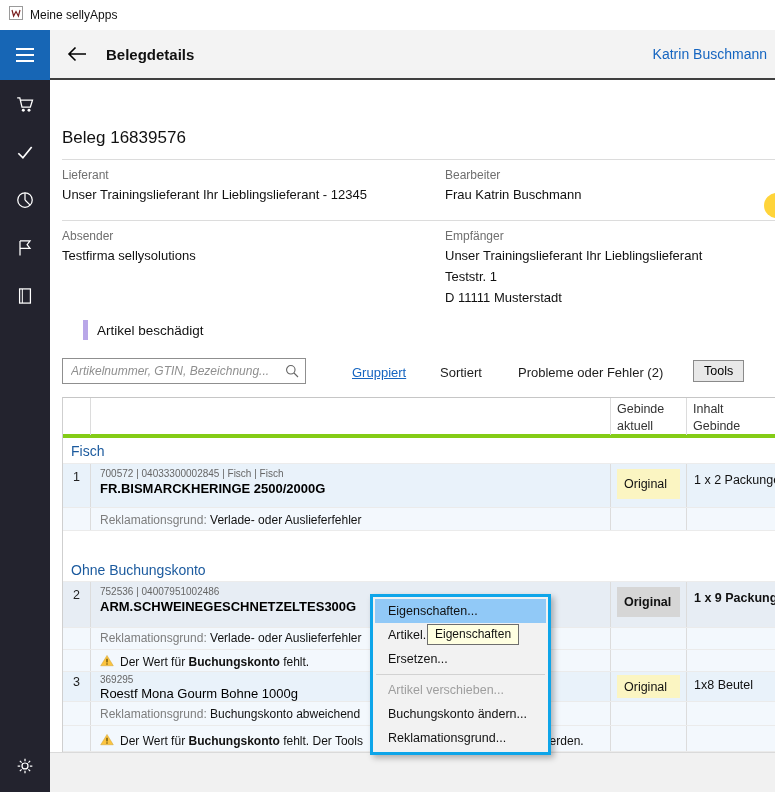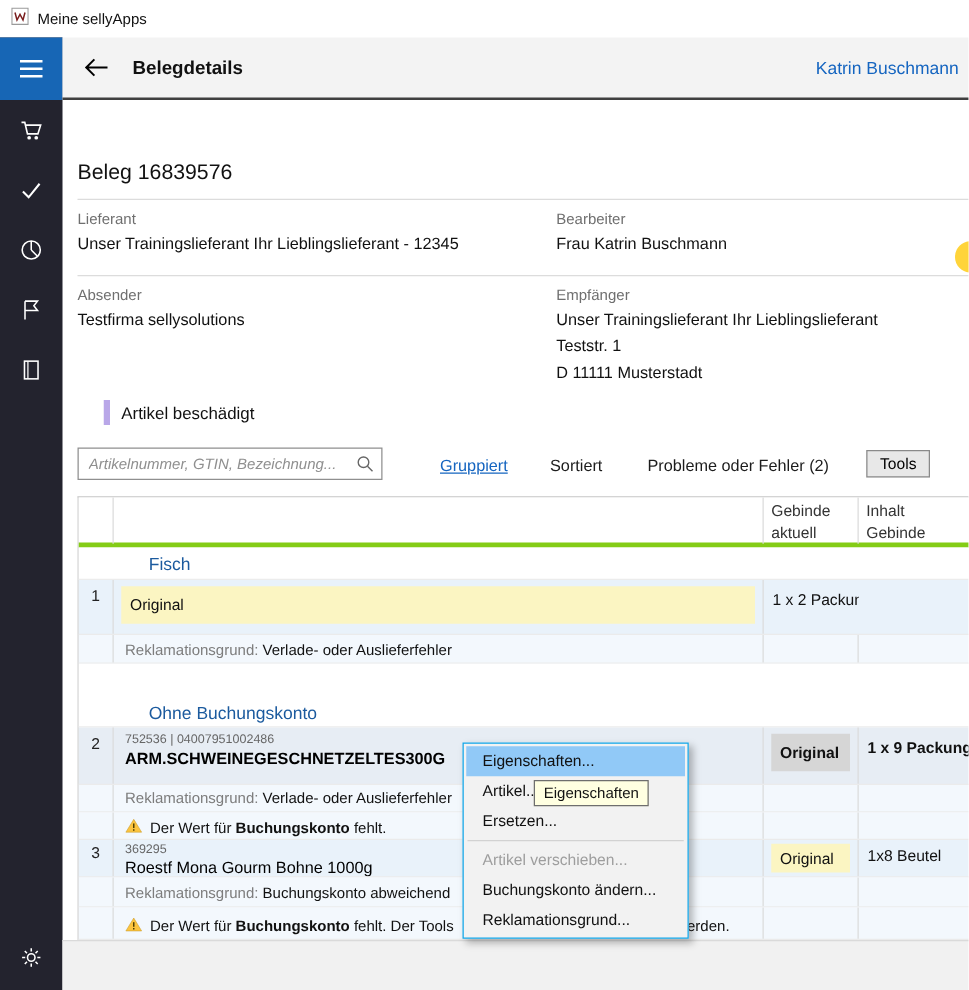--- a/index.html
+++ b/index.html
@@ -42,21 +42,21 @@
 
   .table{position:absolute;left:62px;top:397px;width:713px;border-left:1px solid #cfcfcf;border-top:1px solid #c6c6c6;background:#fff;}
   .trow{display:grid;grid-template-columns:28px 520px 76px 1fr;}
   .c-num,.c-art,.c-geb{border-right:1px solid #dcdcdc;}
   .c-num{display:flex;justify-content:center;padding-top:6px;font-size:12.5px;color:#222;}
   .c-art{padding-left:9px;overflow:hidden;}
   .c-inh{padding:9px 0 0 7px;font-size:12.5px;color:#111;white-space:nowrap;overflow:hidden;}
   .thead{height:40px;border-bottom:4px solid #84cc16;background:#fff;}
   .thead .hcell{padding:3px 0 0 6px;font-size:12.5px;color:#333;line-height:1.35;}
   .group{height:26px;border-bottom:1px solid #ececec;background:#fff;}
-  .gname{padding:5px 0 0 8px;font-size:14px;color:#1b5a9e;margin-left:48px;}
+  .gname{padding:5px 0 0 8px;font-size:14px;color:#1b5a9e;}
   .gap{height:26px;background:#fff;}
   .bgA{background:#e9f2fa;}
   .bgB{background:#f3f8fd;}
   .bgSel{background:#e7edf4;}
   .rh44{height:44px;}.rh23{height:23px;}.rh46{height:46px;}
   .rh22{height:22px;}.rh30{height:30px;}.rh24{height:24px;}.rh26{height:26px;}
   .rowline{border-bottom:1px solid #ebebeb;}
   .meta{padding-top:4px;font-size:10px;color:#666;white-space:nowrap;overflow:hidden;}
   .atitle{padding-top:2px;font-size:13px;font-weight:bold;color:#000;white-space:nowrap;}
   .atitle.normal{font-weight:normal;}
@@ -68,21 +68,21 @@
   .rval{color:#111;}
   .warnline{display:flex;align-items:center;gap:6px;padding-top:3px;font-size:12px;color:#111;white-space:nowrap;}
   .warnbold{font-weight:bold;}
   .warn-tail{margin-left:178px;}
   .badge{margin:5px 6px 0 6px;height:30px;display:flex;align-items:center;padding-left:7px;font-size:12.5px;color:#111;}
   .badge-yellow{background:#fbf5c2;}
   .badge-gray{background:#d6d6d6;font-weight:bold;}
   .badge-sm{height:23px;margin-top:3px;}
   .bold{font-weight:bold;}
 
-  .ctxmenu{position:absolute;left:370px;top:594px;width:181px;background:#f2f2f2;border:1px solid #0ea5e9;box-shadow:3px 3px 6px rgba(0,0,0,.28);padding:2px;z-index:20;}
+  .ctxmenu{position:absolute;left:370px;top:594px;width:181px;background:#f2f2f2;border:3px solid #0ea5e9;box-shadow:3px 3px 6px rgba(0,0,0,.28);padding:2px;z-index:20;}
   .mi{height:24px;line-height:24px;padding-left:13px;font-size:12.5px;color:#111;cursor:pointer;white-space:nowrap;overflow:hidden;}
   .mi-hl{background:#91c9f7;}
   .mi-dis{color:#9e9e9e;cursor:default;}
   .msep{height:1px;background:#d2d2d2;margin:3px 1px;}
   .tooltip{position:absolute;left:427px;top:624px;background:#ffffe1;border:1px solid #6e6e6e;padding:2px 7px 3px;font-size:12px;color:#111;z-index:30;white-space:nowrap;}
 
   .footer{position:absolute;left:50px;top:752px;width:725px;height:40px;background:#f1f1f1;border-top:1px solid #dadada;}
 </style>
 </head>
 <body>
@@ -202,20 +202,24 @@
         <div>Gebinde</div>
       </div>
     </div>
 
     <div class="group">
       <div class="gname">Fisch</div>
     </div>
 
     <div class="trow bgA rh44 rowline">
       <div class="c-num">1</div>
+      <div class="c-art">
+        <div class="meta">700572 | 04033300002845 | Fisch | Fisch</div>
+        <div class="atitle">FR.BISMARCKHERINGE 2500/2000G</div>
+      </div>
       <div class="c-geb">
           <div class="badge badge-yellow">Original</div>
         </div>
       <div class="c-inh">1 x 2 Packungen</div>
     </div>
     <div class="trow bgB rh23 rowline">
       <div class="c-num"></div>
       <div class="c-art subtext">
         <span class="rlabel">Reklamationsgrund:</span>
         <span class="rval">Verlade- oder Auslieferfehler</span>

